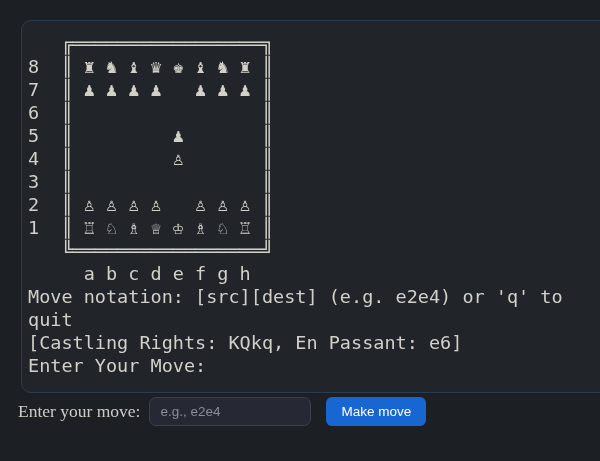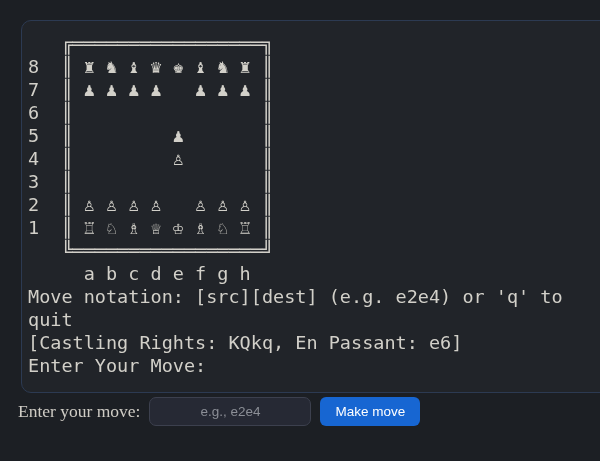--- a/index.html
+++ b/index.html
@@ -51,25 +51,24 @@
     height: 27px;
     box-sizing: content-box;
     background: #262934;
     border: 1px solid #3c404e;
     border-radius: 7px;
     color: #c8c8cc;
     font-family: "Liberation Sans", sans-serif;
     font-size: 13.5px;
     padding: 0 10px;
     outline: none;
-    text-align: center;
   }
   input.move-input::placeholder { color: #8b8e96; }
   button.make-move {
-    margin-left: 9px;
+    margin-left: 15px;
     height: 29px;
     background: #1766d2;
     border: none;
     border-radius: 6px;
     color: #ffffff;
     font-family: "Liberation Sans", sans-serif;
     font-size: 13.5px;
     padding: 0 15px;
     cursor: pointer;
   }

